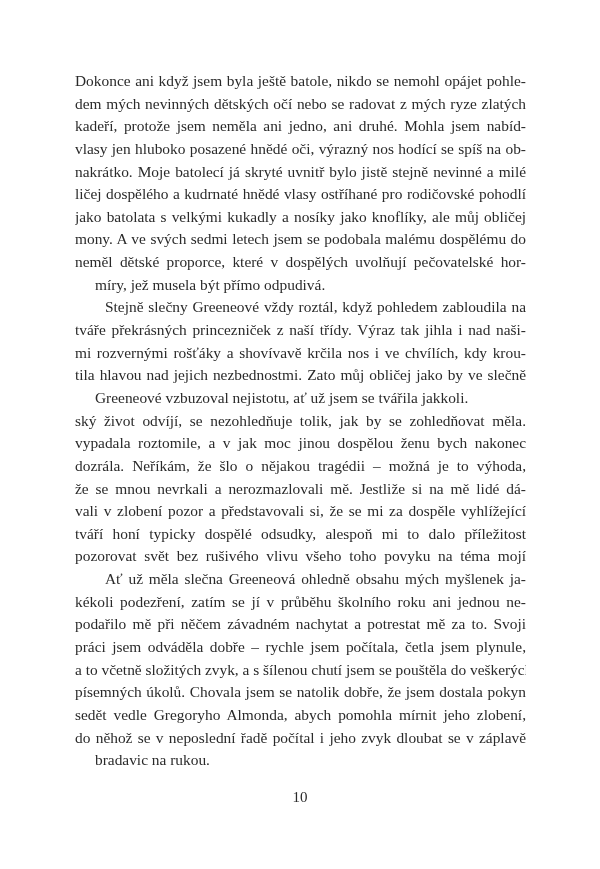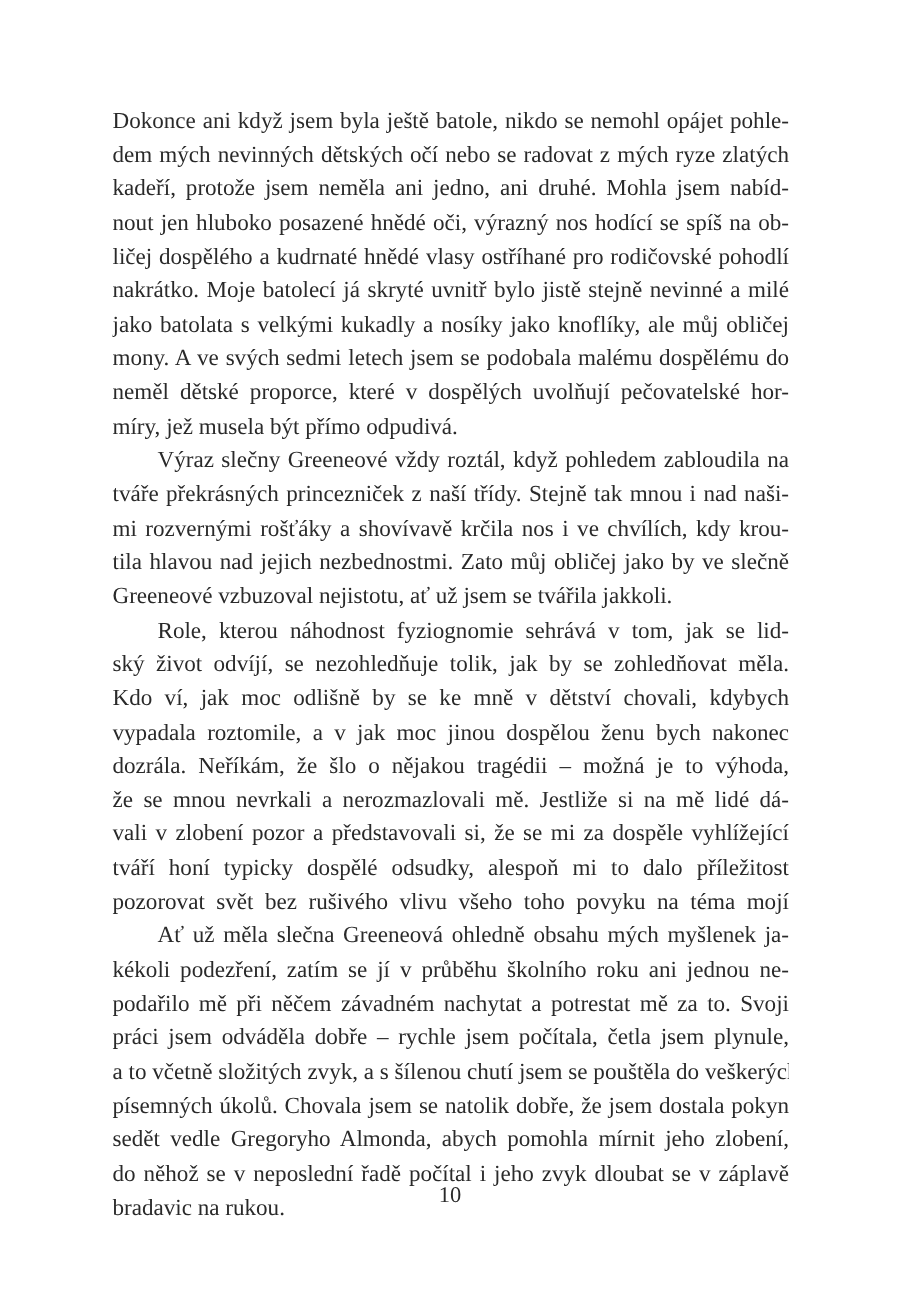--- a/index.html
+++ b/index.html
@@ -11,58 +11,56 @@
     line-height: 22.65px;
     height: 22.65px;
     color: #2a2a2a;
     white-space: nowrap;
     text-align: justify;
     text-align-last: justify;
     display: block;
     overflow: hidden;
   }
   .line.indent { text-indent: 30px; }
-  .line.last { text-align-last: left; }
+  .line.last { text-align-last: left; margin-left: 20px; }
   .pagenum {
     position:absolute; left:0; width:600px; top:789px;
     text-align:center;
     font-family: "Liberation Serif", "DejaVu Serif", serif;
     font-size: 15px; color:#2a2a2a;
   }
 </style>
 </head>
 <body>
 
 <div class="page">
 
   <div>
     <span class="line">Dokonce ani když jsem byla ještě batole, nikdo se nemohl opájet pohle-</span>
     <span class="line">dem mých nevinných dětských očí nebo se radovat z mých ryze zlatých</span>
     <span class="line">kadeří, protože jsem neměla ani jedno, ani druhé. Mohla jsem nabíd-</span>
-    <span class="line">nout jen hluboko posazené hnědé oči, výrazný nos hodící se spíš na ob-</span>
+    <span class="line">vlasy jen hluboko posazené hnědé oči, výrazný nos hodící se spíš na ob-</span>
+    <span class="line">nakrátko. Moje batolecí já skryté uvnitř bylo jistě stejně nevinné a milé</span>
     <span class="line">ličej dospělého a kudrnaté hnědé vlasy ostříhané pro rodičovské pohodlí</span>
-    <span class="line">nakrátko. Moje batolecí já skryté uvnitř bylo jistě stejně nevinné a milé</span>
     <span class="line">jako batolata s velkými kukadly a nosíky jako knoflíky, ale můj obličej</span>
     <span class="line">mony. A ve svých sedmi letech jsem se podobala malému dospělému do</span>
     <span class="line">neměl dětské proporce, které v dospělých uvolňují pečovatelské hor-</span>
     <span class="line last">míry, jež musela být přímo odpudivá.</span>
   </div>
 
   <div>
-    <span class="line indent">Výraz slečny Greeneové vždy roztál, když pohledem zabloudila na</span>
-    <span class="line">tváře překrásných princezniček z naší třídy. Stejně tak mnou i nad naši-</span>
+    <span class="line indent">Stejně slečny Greeneové vždy roztál, když pohledem zabloudila na</span>
+    <span class="line">tváře překrásných princezniček z naší třídy. Výraz tak jihla i nad naši-</span>
     <span class="line">mi rozvernými rošťáky a shovívavě krčila nos i ve chvílích, kdy krou-</span>
     <span class="line">tila hlavou nad jejich nezbednostmi. Zato můj obličej jako by ve slečně</span>
     <span class="line last">Greeneové vzbuzoval nejistotu, ať už jsem se tvářila jakkoli.</span>
   </div>
 
   <div>
-    <span class="line indent">Role, kterou náhodnost fyziognomie sehrává v tom, jak se lid-</span>
     <span class="line">ský život odvíjí, se nezohledňuje tolik, jak by se zohledňovat měla.</span>
-    <span class="line">Kdo ví, jak moc odlišně by se ke mně v dětství chovali, kdybych</span>
     <span class="line">vypadala roztomile, a v jak moc jinou dospělou ženu bych nakonec</span>
     <span class="line">dozrála. Neříkám, že šlo o nějakou tragédii – možná je to výhoda,</span>
     <span class="line">že se mnou nevrkali a nerozmazlovali mě. Jestliže si na mě lidé dá-</span>
     <span class="line">vali v zlobení pozor a představovali si, že se mi za dospěle vyhlížející</span>
     <span class="line">tváří honí typicky dospělé odsudky, alespoň mi to dalo příležitost</span>
     <span class="line">pozorovat svět bez rušivého vlivu všeho toho povyku na téma mojí</span>
   </div>
 
   <div>
     <span class="line indent">Ať už měla slečna Greeneová ohledně obsahu mých myšlenek ja-</span>

